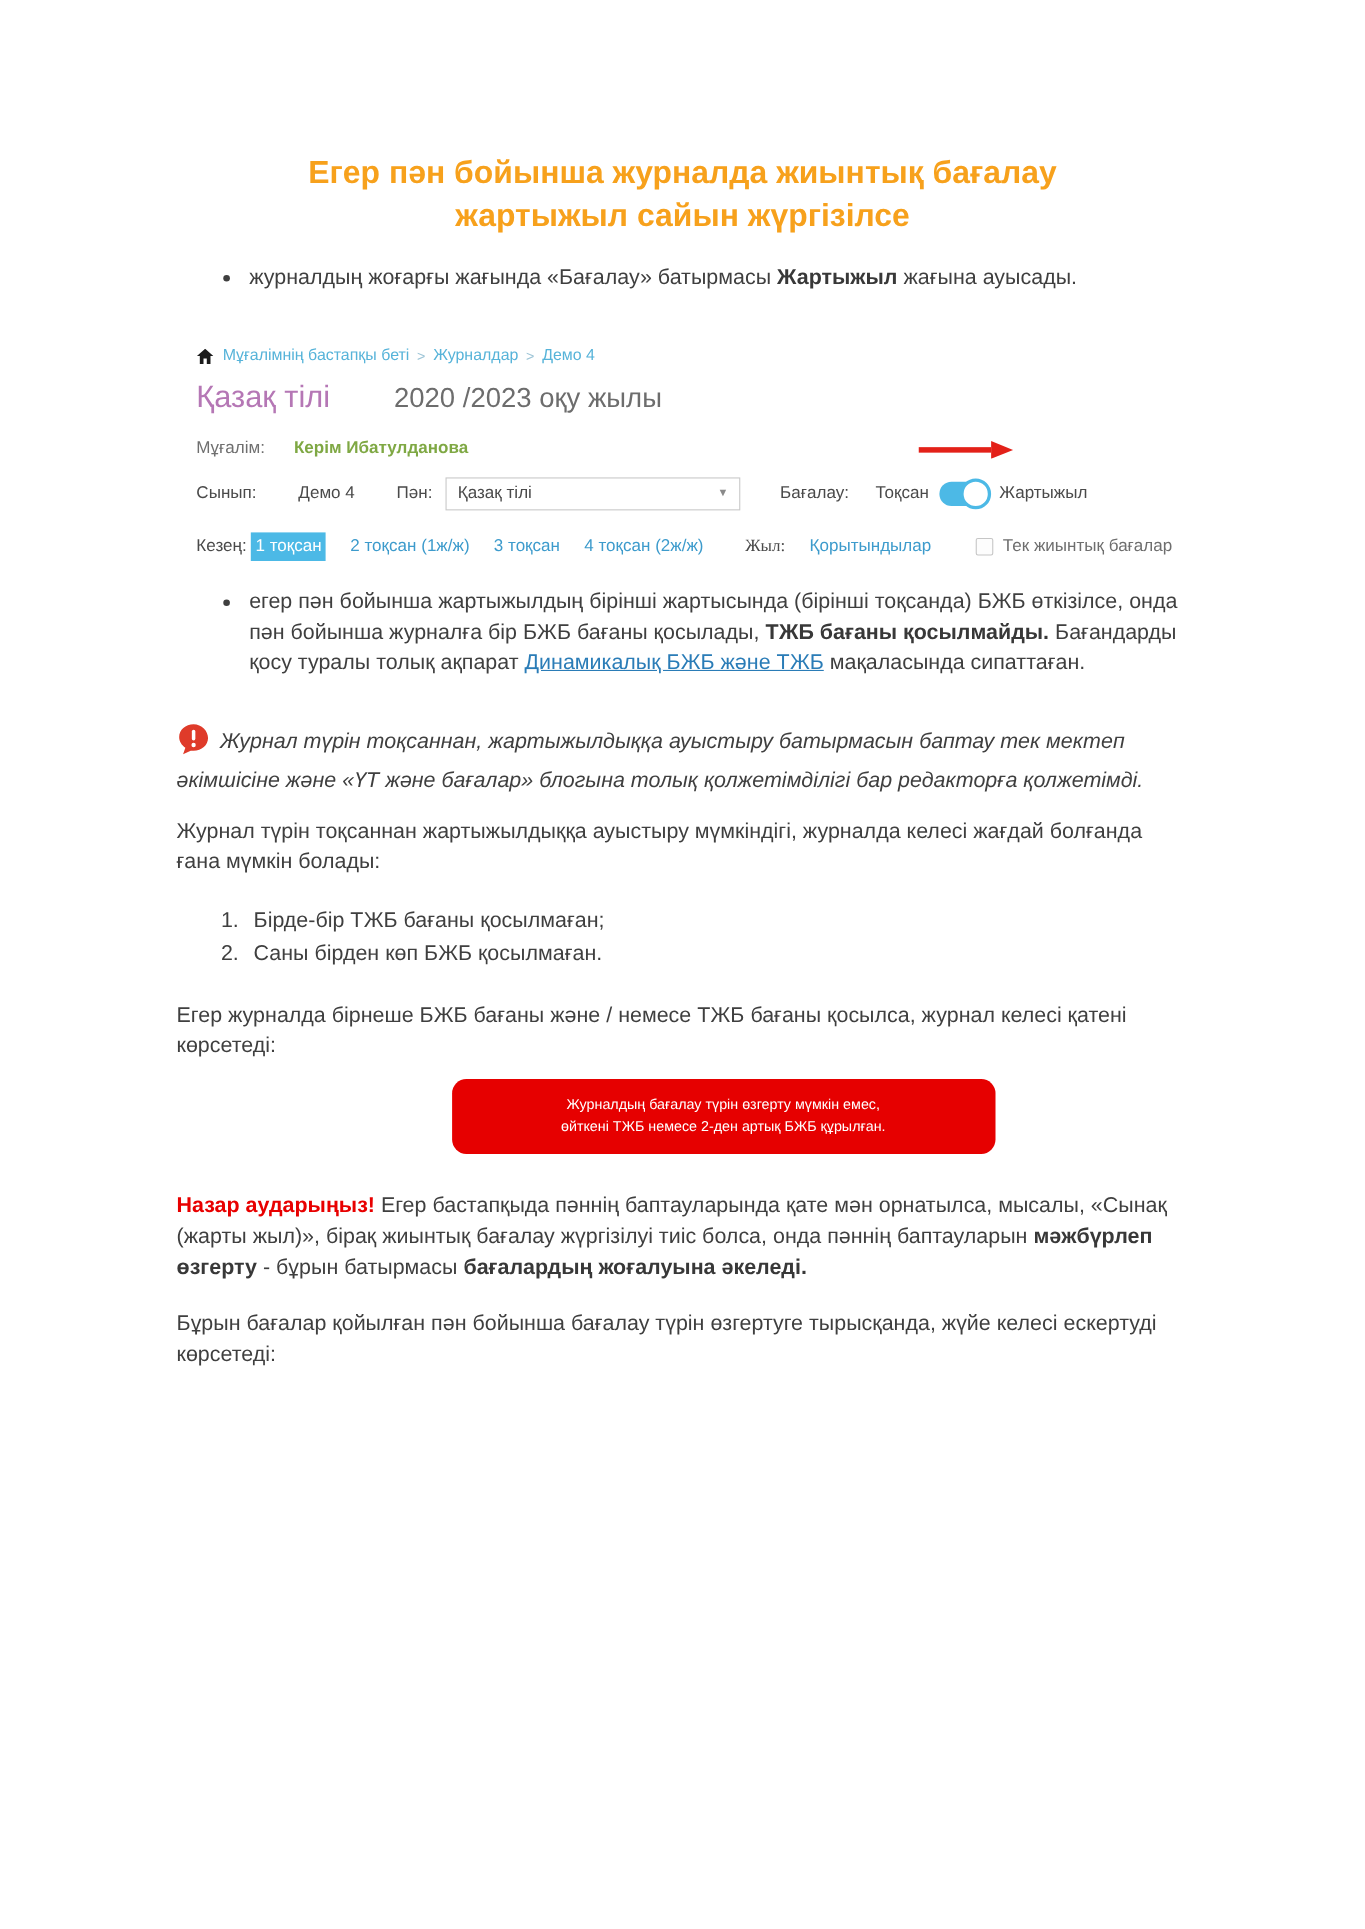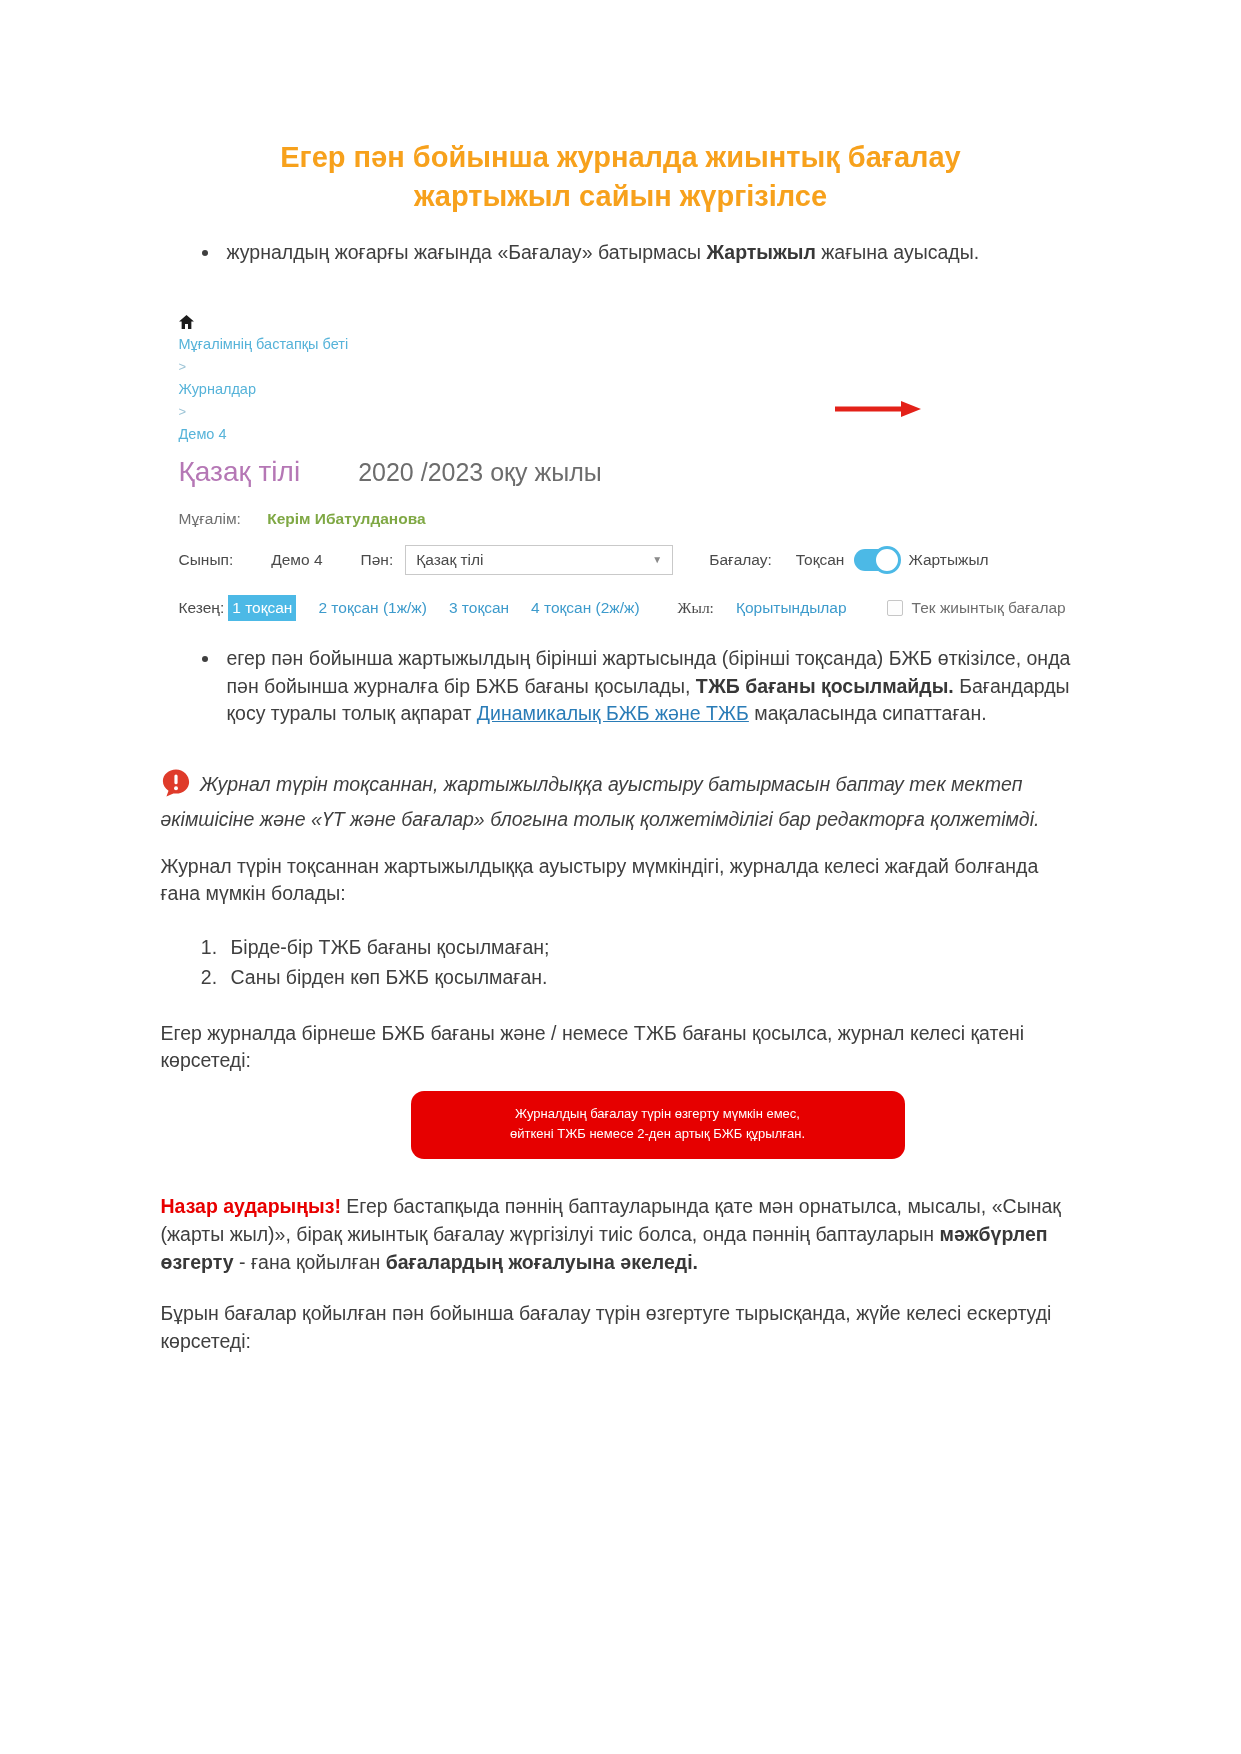--- a/index.html
+++ b/index.html
@@ -23,21 +23,21 @@
   
   .para { font-size:19.5px; line-height:1.42; margin:0; }
   .b { font-weight:bold; color:#383838; }
   .text-link { color:#2a7cb7; text-decoration:underline; cursor:pointer; }
 
   ul.bullets { margin:24px 0 0 0; padding-left:60px; font-size:19.5px; line-height:1.42; }
   ul.bullets li { padding-left:6px; }
 
   
   .shot { position:relative; margin-top:48px; padding-left:18px; }
-  .crumb-row { display:flex; align-items:flex-start; gap:7px; font-size:14.5px; color:#56b3d9;flex-direction:column; }
+  .crumb-row { display:flex; align-items:flex-end; gap:7px; font-size:14.5px; color:#56b3d9; }
   .crumb-sep { color:#9cc4d6; font-size:13px; }
   .crumb-link { color:#56b3d9; cursor:pointer; }
   .home-ico { display:inline-flex; margin-right:2px; }
 
   .subject-row { margin-top:14px; display:flex; align-items:baseline; gap:58px; }
   .subject-name { color:#b577b5; font-size:28px; }
   .year-name { color:#6d6d6d; font-size:25px; }
 
   .teacher-row { margin-top:22px; font-size:15.5px; }
   .lbl { color:#6f6f6f; }
@@ -198,17 +198,17 @@
   </ol>
 
   <p class="para p-err">Егер журналда бірнеше БЖБ бағаны және / немесе ТЖБ бағаны қосылса, журнал келесі қатені көрсетеді:</p>
 
   <div class="error-box">
     <span class="teal-dot"></span>
     <div>Журналдың бағалау түрін өзгерту мүмкін емес,</div>
     <div>өйткені ТЖБ немесе 2-ден артық БЖБ құрылған.</div>
   </div>
 
-  <p class="para p-attn"><span class="attn-lead">Назар аударыңыз!</span><span> Егер бастапқыда пәннің баптауларында қате мән орнатылса, мысалы, «Сынақ (жарты жыл)», бірақ жиынтық бағалау жүргізілуі тиіс болса, онда пәннің баптауларын </span><span class="b">мәжбүрлеп өзгерту</span><span> - ғана қойылған </span><span class="b">бағалардың жоғалуына әкеледі.</span></p>
+  <p class="para p-attn"><span class="attn-lead">Назар аударыңыз!</span><span> Егер бастапқыда пәннің баптауларында қате мән орнатылса, мысалы, «Сынақ (жарты жыл)», бірақ жиынтық бағалау жүргізілуі тиіс болса, онда пәннің баптауларын </span><span class="b">мәжбүрлеп өзгерту</span><span> - бұрын батырмасы </span><span class="b">бағалардың жоғалуына әкеледі.</span></p>
 
   <p class="para p-final">Бұрын бағалар қойылған пән бойынша бағалау түрін өзгертуге тырысқанда, жүйе келесі ескертуді көрсетеді:</p>
 
 </div>
 
 </body></html>

